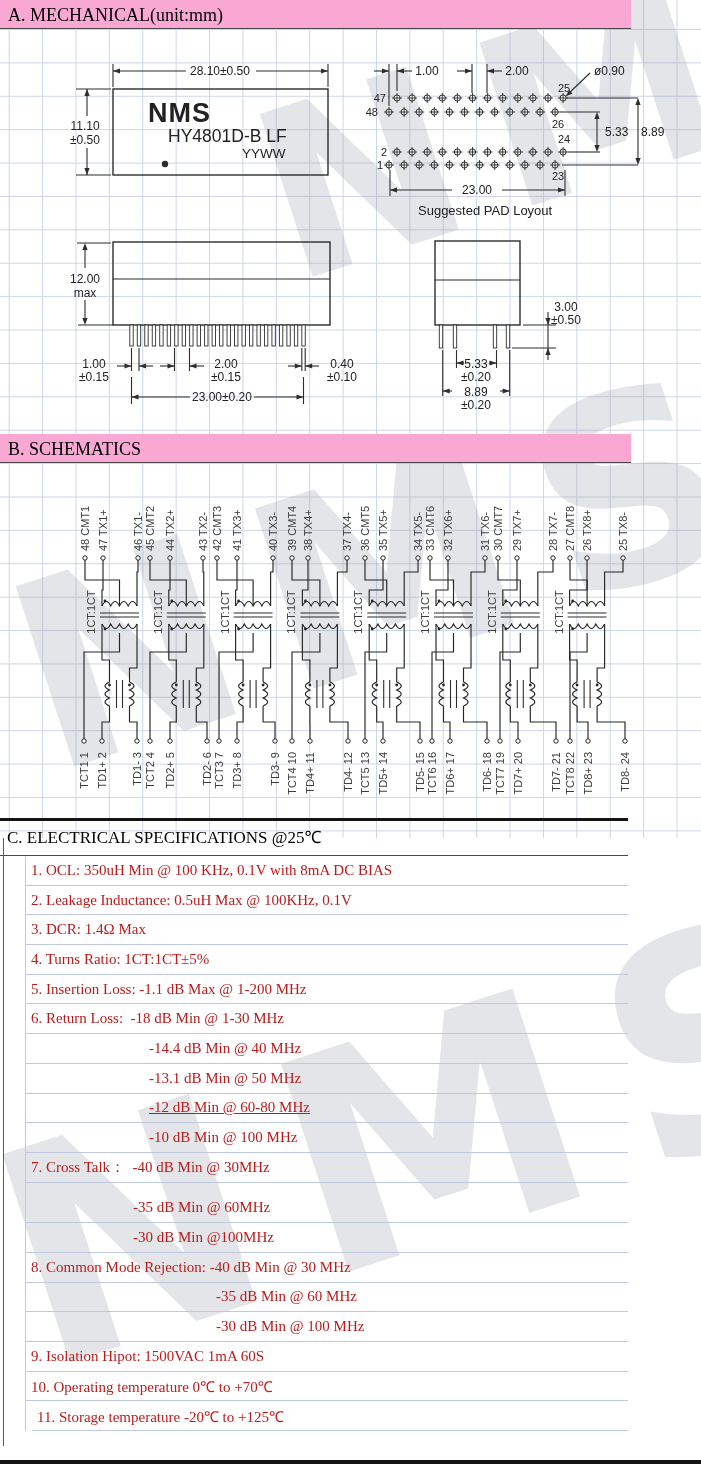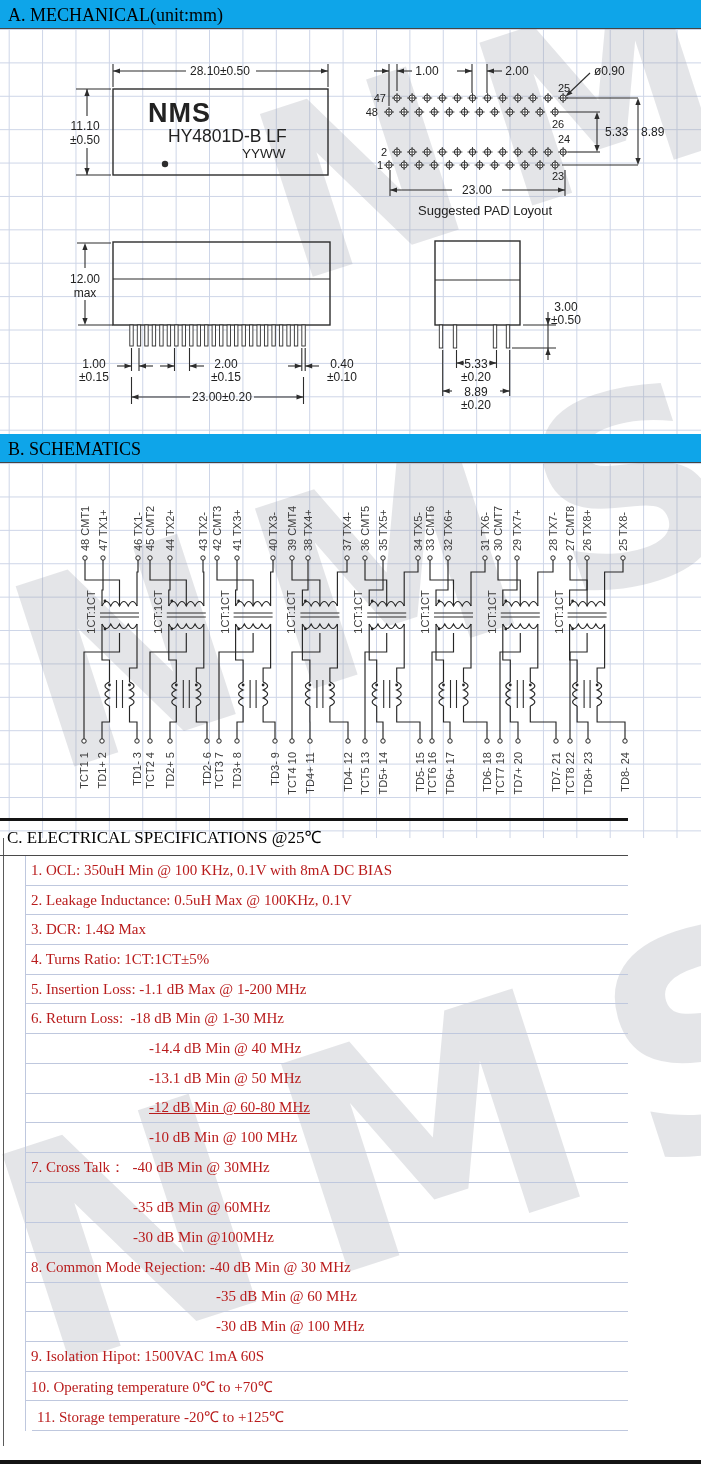--- a/index.html
+++ b/index.html
@@ -10,21 +10,21 @@
       linear-gradient(#cdd5e7 1px, transparent 1px),
       linear-gradient(90deg, #cdd5e7 1px, transparent 1px);
     background-size:33.4px 33.4px;
     background-position:8.7px 29px;}
   .wm{position:absolute;z-index:1;font-family:"DejaVu Sans",sans-serif;font-weight:bold;
       color:rgba(150,153,166,0.26);transform:rotate(-18deg);pointer-events:none;
       letter-spacing:34px;line-height:1;}
   .wm1{left:250px;top:-20px;font-size:235px;}
   .wm2{left:5px;top:440px;font-size:260px;}
   .wm3{left:-10px;top:985px;font-size:300px;letter-spacing:42px;}
-  .band{position:absolute;left:0;width:701px;background:#0ea5e9;border-bottom:1px solid #454545;z-index:2;}
+  .band{position:absolute;left:0;width:631px;background:#f9a8d4;border-bottom:1px solid #454545;z-index:2;}
   .band-a{top:0;height:28px;}
   .band-b{top:434px;height:28px;}
   .sec-title{font-family:"Liberation Serif",serif;font-size:18px;color:#000;
              padding:5px 0 0 8px;white-space:pre;}
   svg{position:absolute;left:0;z-index:3;}
   #mech{top:0;}
   #schem{top:430px;}
   .specs{position:absolute;left:0;top:818px;width:628px;z-index:3;border-top:3px solid #141414;}
   .spec-title{font-family:"Liberation Serif",serif;font-size:17px;color:#000;height:30px;
               padding:4px 0 0 7px;border-bottom:1px solid #4a4a4a;white-space:pre;}

